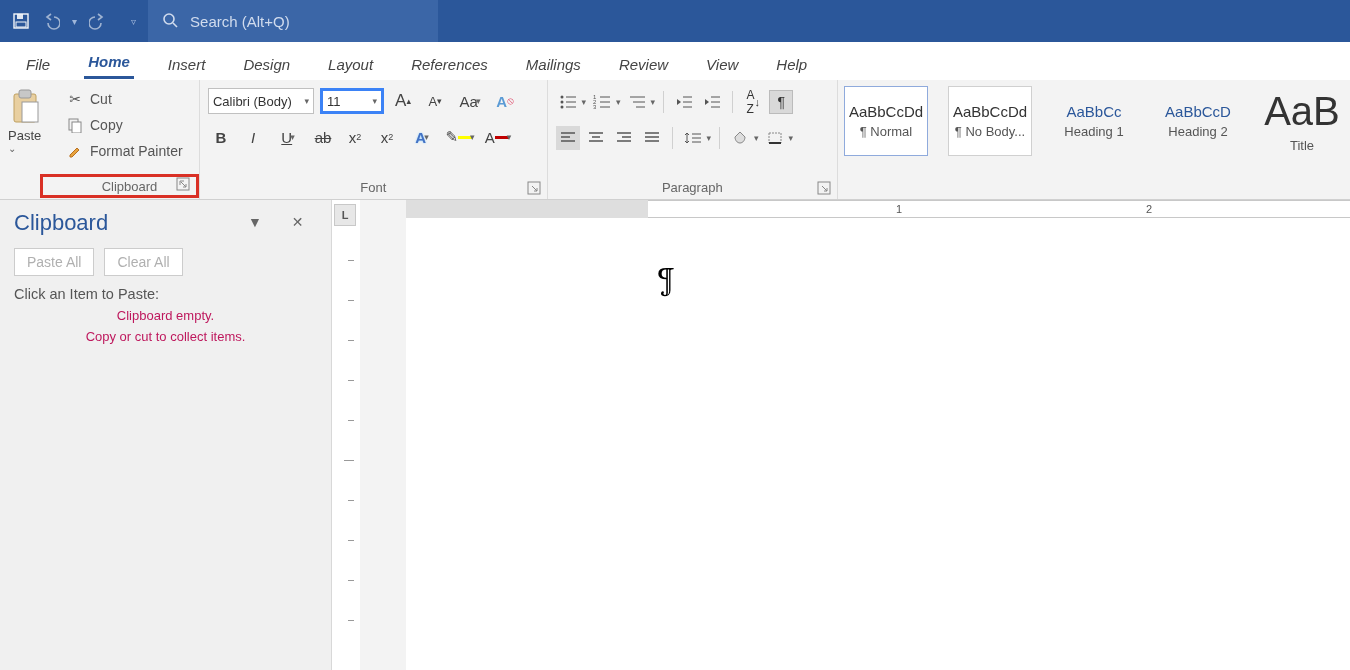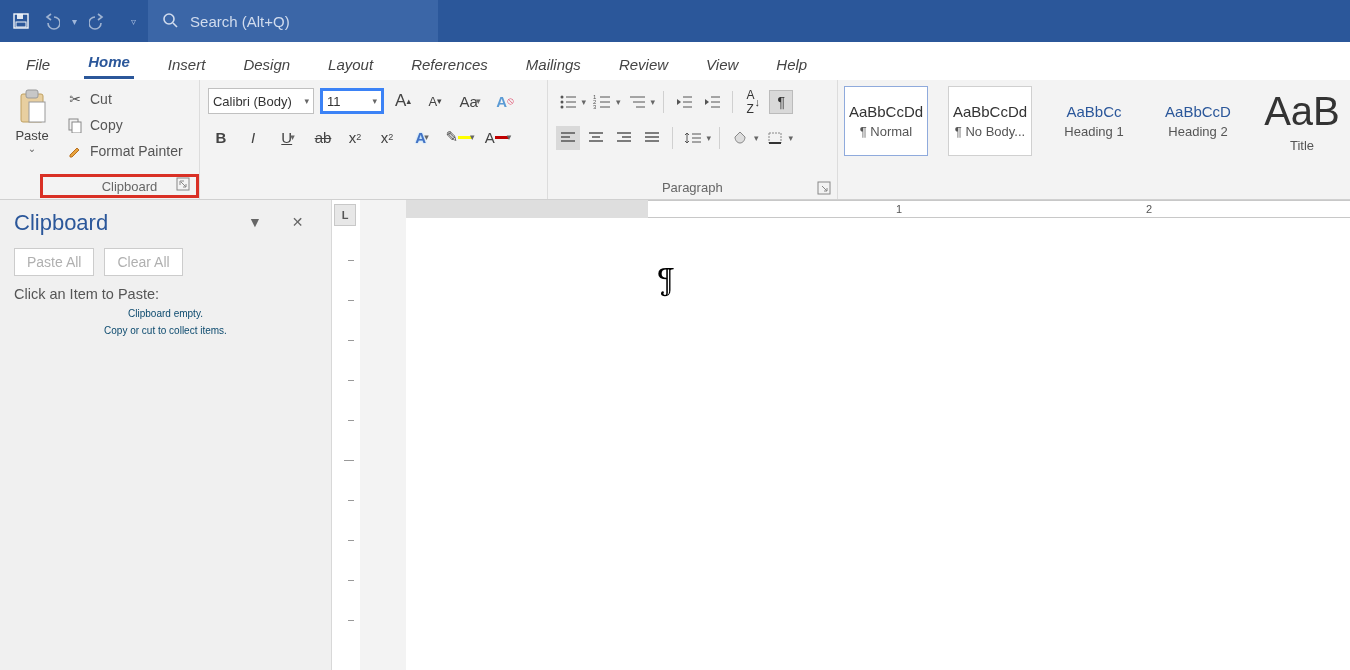--- a/index.html
+++ b/index.html
@@ -21,21 +21,21 @@
 
 .ribbon { height: 120px; background: #f3f3f3; display: flex; border-bottom: 1px solid #d0d0d0; }
 .group { border-right: 1px solid #dcdcdc; display: flex; flex-direction: column; }
 .group-body { flex: 1; display: flex; align-items: flex-start; padding: 4px 8px 0; }
 .group-label { height: 24px; font-size: 13px; color: #666; display: flex; align-items: center; justify-content: center; position: relative; }
 .group-label .launcher { position: absolute; right: 6px; bottom: 4px; width: 14px; height: 14px; }
 .launcher svg { display:block; }
 
 
 .clip-group { width: 210px; }
-.paste-col { width: 48px; display: flex; flex-direction: column; align-items: center; padding-top: 4px; }
+.paste-col { width: 48px; display: flex; flex-direction: column; padding-top: 4px; }
 .paste-col .bigico { width: 34px; height: 38px; }
 .paste-col .lbl { font-size: 13px; color: #444; margin-top: 2px; }
 .paste-col .car { font-size: 10px; color: #666; }
 .clip-btns { display: flex; flex-direction: column; gap: 8px; padding-left: 10px; padding-top: 6px; }
 .clip-btns .row { display: flex; align-items: center; gap: 6px; font-size: 14px; color: #555; }
 .clip-btns .ico { width: 18px; height: 18px; display:flex; align-items:center; justify-content:center; }
 
 
 .clip-group .group-label { margin: 0 0 1px 40px; border: 3px solid #d93025; padding-left: 20px;}
 
@@ -69,21 +69,21 @@
 .style-name{font-size:13px;color:#555;}
 
 
 .workspace{display:flex;height: calc(670px - 42px - 38px - 120px);}
 .sidepane{width:332px;background:#f0f0f0;border-right:1px solid #d8d8d8;padding:10px 14px;}
 .sidepane h2{font-size:22px;font-weight:400;color:#2b579a;margin-bottom:12px;}
 .sidepane .ctrls{position:absolute;display:flex;gap:30px;color:#666;margin-left:234px;margin-top:-34px;font-size:14px;}
 .sidepane .btnrow{display:flex;gap:10px;margin-bottom:10px;}
 .sidepane .pn-btn{border:1px solid #ccc;background:#fff;color:#b0b0b0;padding:5px 12px;font-size:14px;}
 .sidepane .info{font-size:14.5px;color:#555;margin-top:6px;}
-.sidepane .empty{margin-top:6px;text-align:center;color:#0c4a6e;font-size:10px;}
+.sidepane .empty{margin-top:6px;text-align:center;color:#be185d;font-size:13px;}
 
 .docarea{flex:1;background:#fff;position:relative;display:flex;}
 .vruler{width:28px;background:#fff;border-right:0;position:relative;}
 .vruler .corner{width:22px;height:22px;background:#e7e7e7;border:1px solid #c8c8c8;display:flex;align-items:center;justify-content:center;font-size:11px;font-weight:bold;color:#555;margin:4px 2px;}
 .vruler .tick{position:absolute;left:16px;width:6px;height:1px;background:#999;}
 .hruler{height:20px;background:#fff;display:flex;margin-left:0;}
 .hruler .gray{height:18px;background:#dedede;}
 .hruler .white{height:18px;background:#fff;border-top:1px solid #c8c8c8;border-bottom:1px solid #c8c8c8;position:relative;}
 .hruler .num{position:absolute;top:2px;font-size:11px;color:#555;}
 .page{flex:1;background:#fff;padding-left:250px;padding-top:40px;}
@@ -244,20 +244,29 @@
               <span class="car-r">▾</span>
             </div>
           <div class="sbtn wider">
               <span>A</span>
               <span class="ubar" style="background:#c00000"></span>
               <span class="car-r">▾</span>
             </div>
         </div>
       </div>
     </div>
+    <div class="group-label">
+      <span>Font</span>
+      <span class="launcher">
+        <svg width="14" height="14" viewBox="0 0 14 14">
+            <rect x="1" y="1" width="12" height="12" fill="none" stroke="#888"></rect>
+            <path d="M5 5l5 5M10 7v3h-3" fill="none" stroke="#888"></path>
+          </svg>
+      </span>
+    </div>
   </div>
 
   <div class="group para-group">
     <div class="group-body">
       <div class="para-rows">
         <div class="para-row">
           <div class="pbtn">
               <svg width="18" height="16">
                 <circle cx="3" cy="3" r="1.5" fill="#555"></circle>
                 <line x1="7" y1="3" x2="17" y2="3" stroke="#555"></line>

